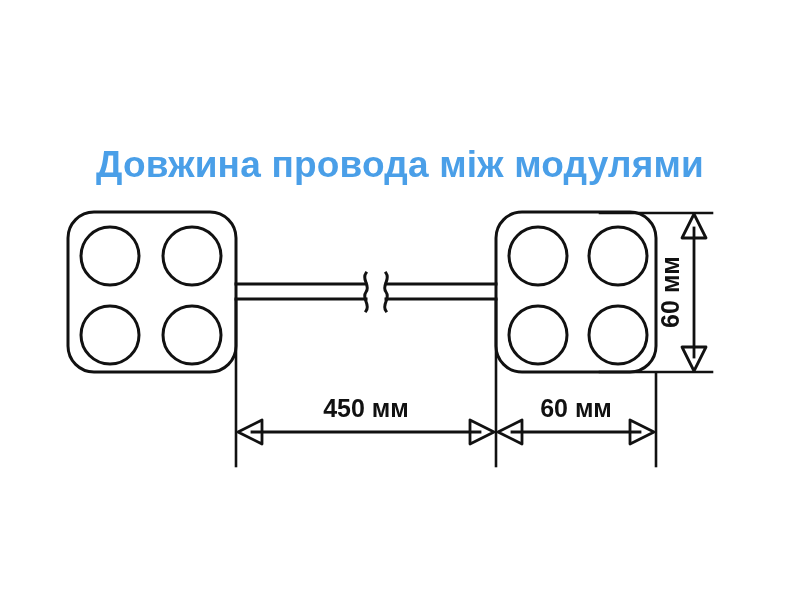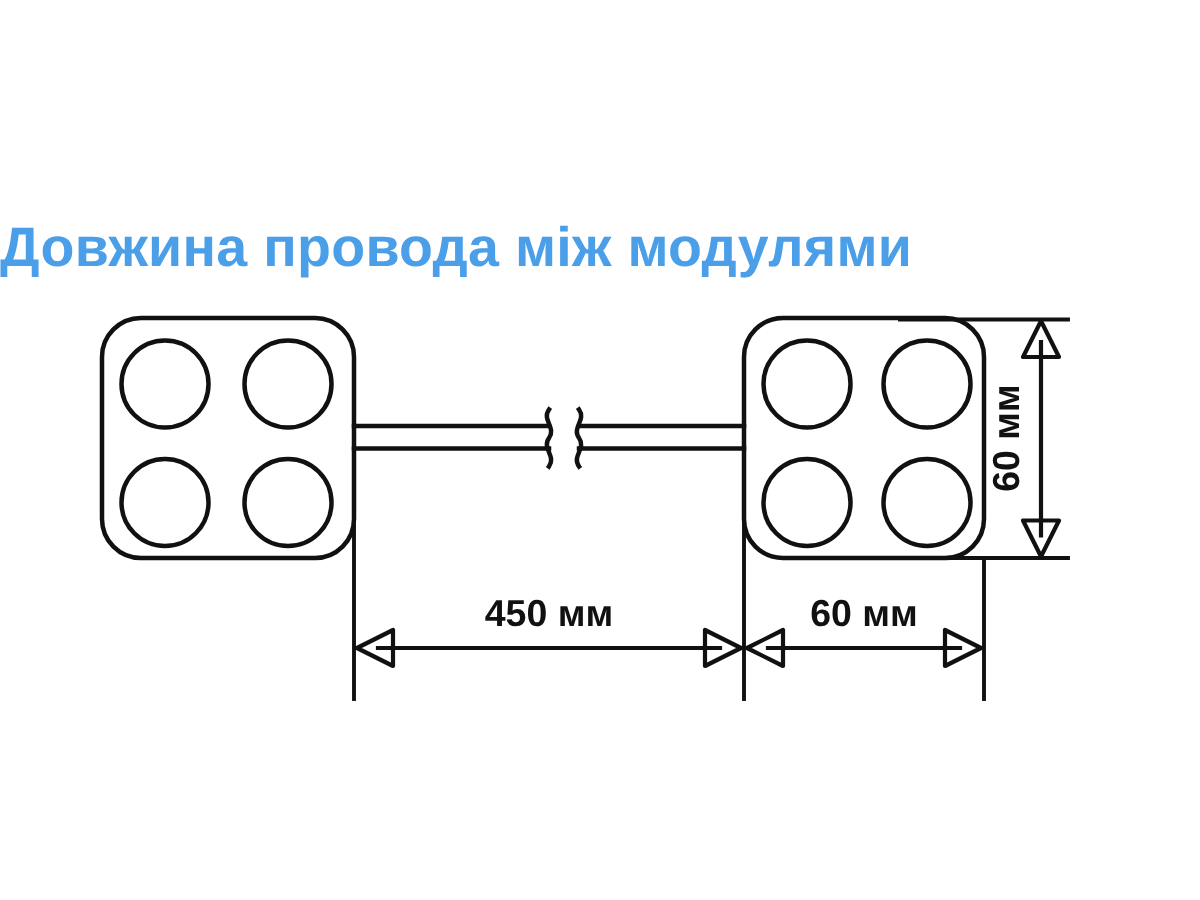--- a/index.html
+++ b/index.html
@@ -18,20 +18,21 @@
     position: relative;
     width: 800px;
     height: 600px;
     background: #ffffff;
   }
   #diagram-title {
     position: absolute;
     left: 0;
     top: 142px;
     width: 800px;
+    text-align: center;
     font-family: "Liberation Sans", sans-serif;
     font-weight: bold;
     font-size: 37px;
     letter-spacing: 0.2px;
     color: #4a9fe8;
     white-space: nowrap;
     line-height: 46px;
   }
   #drawing {
     position: absolute;

